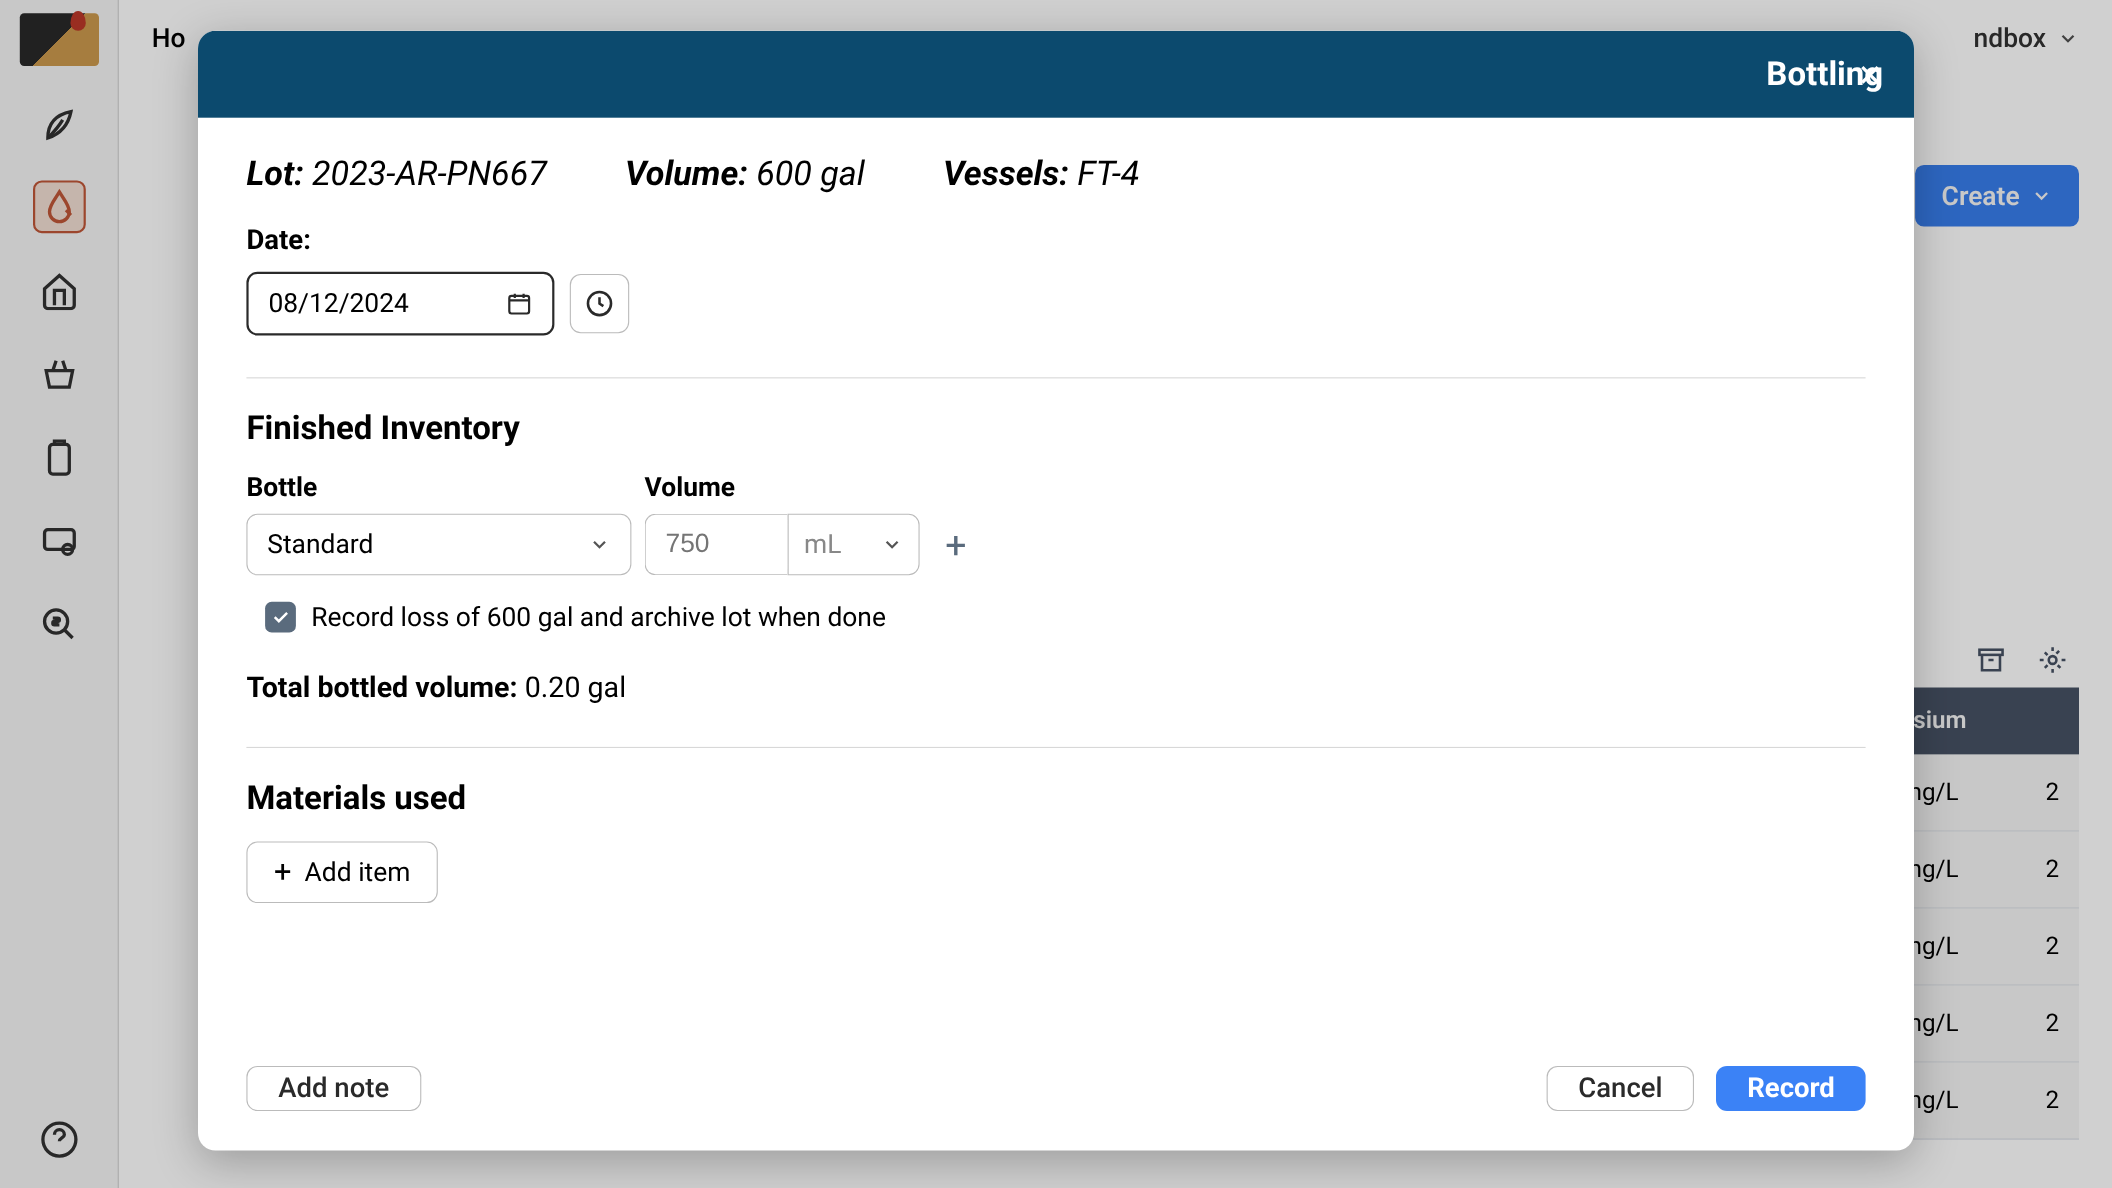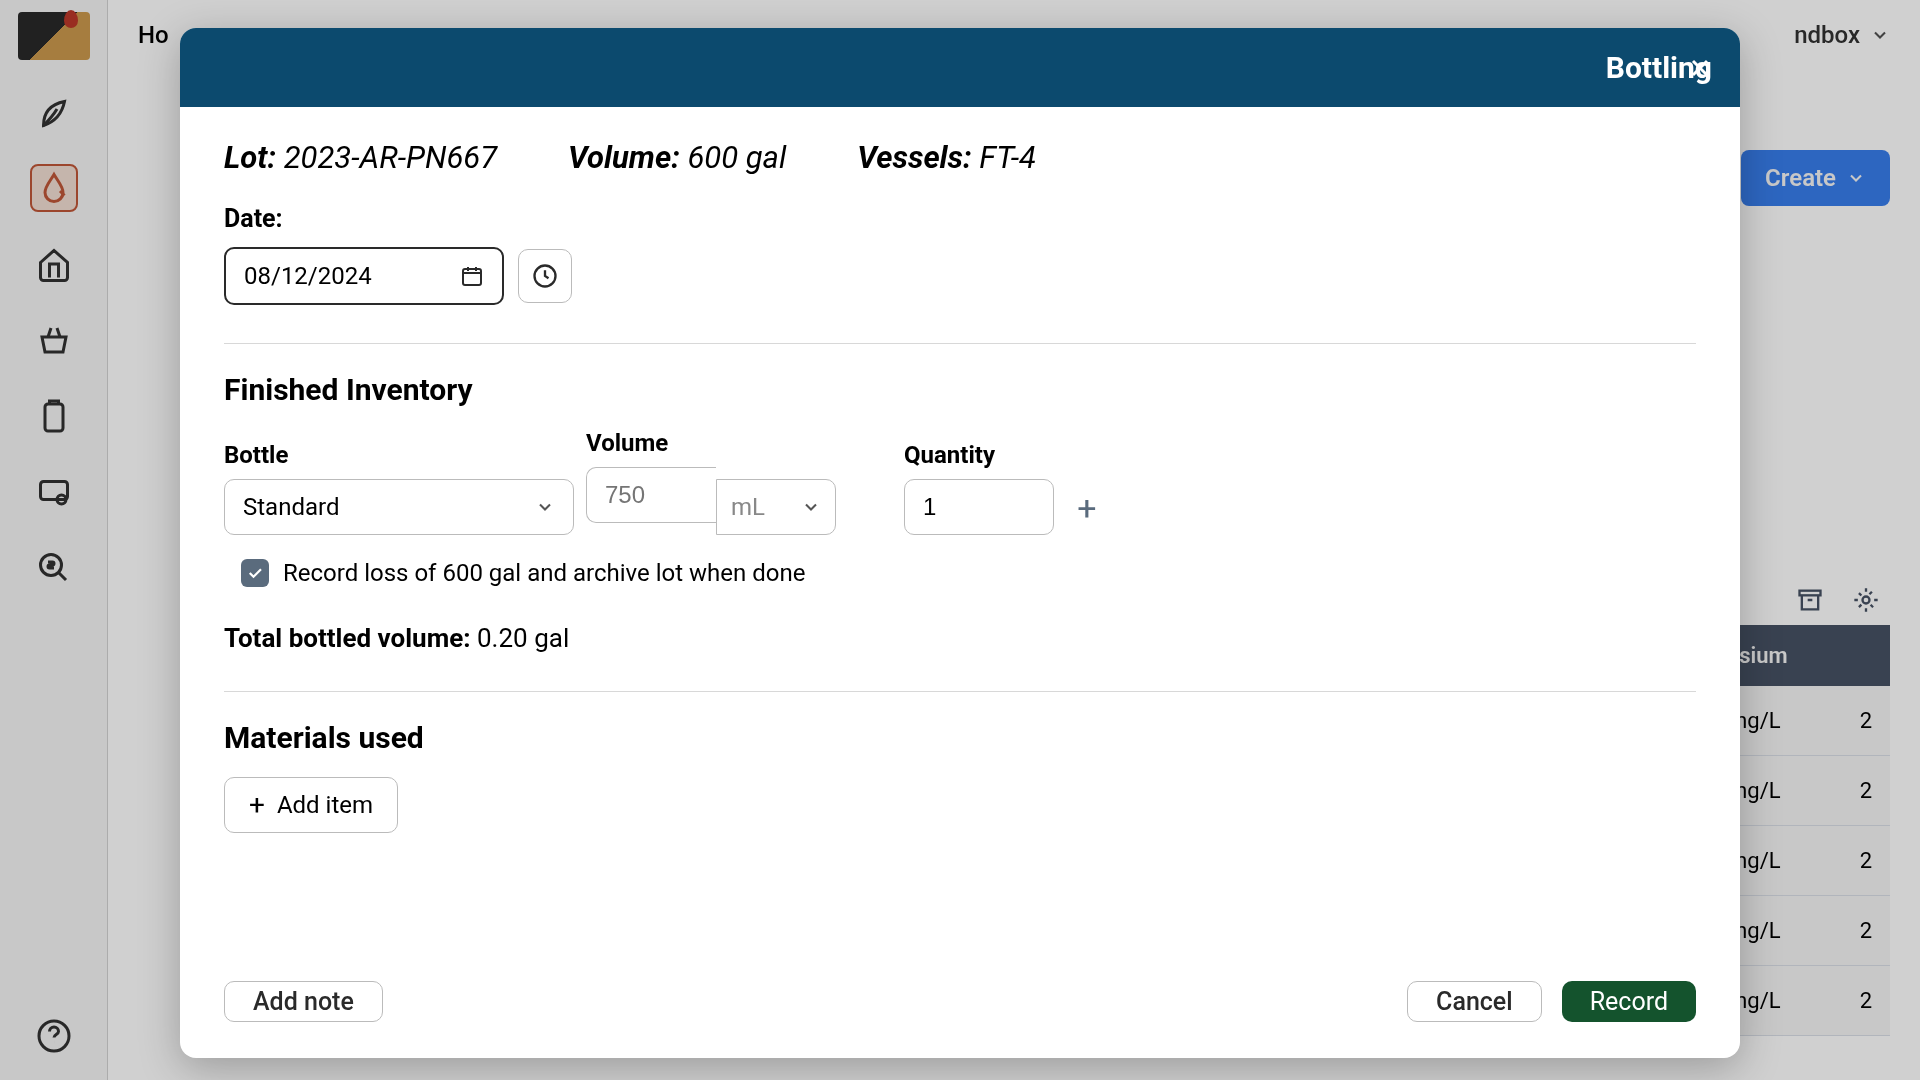--- a/index.html
+++ b/index.html
@@ -49,40 +49,40 @@
     hr.sep { border: none; border-top: 1px solid #d8d8d8; margin: 38px 0 28px; }
     .section-title { font-size: 30px; font-weight: 700; margin-bottom: 22px; }
     
     .fi-row { display: flex; gap: 12px; align-items: flex-end; }
     .fi-col { display: flex; flex-direction: column; gap: 10px; }
     .fi-label { font-size: 24px; font-weight: 700; }
     .select { height: 56px; border: 1.5px solid #bbb; border-radius: 10px; padding: 0 18px; display: flex; align-items: center; justify-content: space-between; font-size: 24px; background: #fff; cursor: pointer; }
     .bottle-sel { width: 350px; }
     .vol-wrap { display: flex; }
     .vol-input { width: 130px; height: 56px; border: 1.5px solid #bbb; border-right: none; border-radius: 10px 0 0 10px; padding: 0 18px; font-size: 24px; color: #0369a1; background: #fff; }
-    .unit-sel { width: 120px; height: 56px; border: 1.5px solid #bbb; border-radius: 0 10px 10px 0; padding: 0 14px; display: flex; align-items: center; justify-content: space-between; font-size: 24px; color: #888; background: #fff; cursor: pointer; margin-top: 12px; }
+    .unit-sel { width: 120px; height: 56px; border: 1.5px solid #bbb; border-radius: 0 10px 10px 0; padding: 0 14px; display: flex; align-items: center; justify-content: space-between; font-size: 24px; color: #888; background: #fff; cursor: pointer; }
     .qty-input { width: 150px; height: 56px; border: 1.5px solid #bbb; border-radius: 10px; padding: 0 18px; font-size: 24px; }
     .add-row { width: 42px; height: 42px; display: flex; align-items: center; justify-content: center; font-size: 34px; color: #5a6b7d; cursor: pointer; margin-bottom: 6px; }
     
     .check-row { display: flex; align-items: center; gap: 14px; margin-top: 24px; padding-left: 17px; }
     .checkbox { width: 28px; height: 28px; background: #5a6b7d; border-radius: 6px; display: flex; align-items: center; justify-content: center; cursor: pointer; }
     .checkbox svg { width: 18px; height: 18px; stroke: #fff; stroke-width: 3; fill: none; }
     .check-label { font-size: 24px; }
     
     .total-row { font-size: 26px; margin-top: 36px; }
     .total-label { font-weight: 700; }
     
     .add-item-btn { display: inline-flex; align-items: center; gap: 12px; height: 56px; padding: 0 24px; border: 1.5px solid #bbb; border-radius: 10px; font-size: 24px; cursor: pointer; background: #fff; }
     .plus-ic { font-size: 28px; line-height: 1; }
     
     .modal-footer { display: flex; align-items: center; padding: 0 44px 36px; }
     .footer-right { margin-left: auto; display: flex; gap: 20px; }
     .btn { height: 41px; padding: 0 28px; border-radius: 10px; font-size: 25px; font-weight: 500; cursor: pointer; display: flex; align-items: center; }
     .btn-outline { border: 1.5px solid #bbb; background: #fff; color: #2a2a2a; }
-    .btn-primary { background: #14532d; color: #fff; border: none; font-weight: 400; }
+    .btn-primary { background: #3b82f6; color: #fff; border: none; font-weight: 700; }
     
     .chev-svg { width: 20px; height: 20px; stroke: #555; fill: none; stroke-width: 2.5; }
     .cal-svg { width: 24px; height: 24px; stroke: #2a2a2a; fill: none; stroke-width: 2; }
   </style>
 </head>
 <body>
 
 <div class="app-bg">
   <div class="sidebar">
     <div class="logo"></div>
@@ -237,24 +237,20 @@
           <div class="vol-wrap">
             <input class="vol-input" placeholder="750" style="">
             <div class="unit-sel">
               <span>mL</span>
               <svg class="chev-svg" viewBox="0 0 24 24">
                   <path d="M6 9l6 6 6-6"></path>
                 </svg>
             </div>
           </div>
         </div>
-        <div class="fi-col" style="margin-left:56px">
-          <span class="fi-label">Quantity</span>
-          <input class="qty-input" value="1" style="">
-        </div>
         <div class="add-row">
           <span>+</span>
         </div>
       </div>
       
       <div class="check-row">
         <div class="checkbox">
           <svg viewBox="0 0 24 24">
               <path d="M5 12l5 5L20 7"></path>
             </svg>

